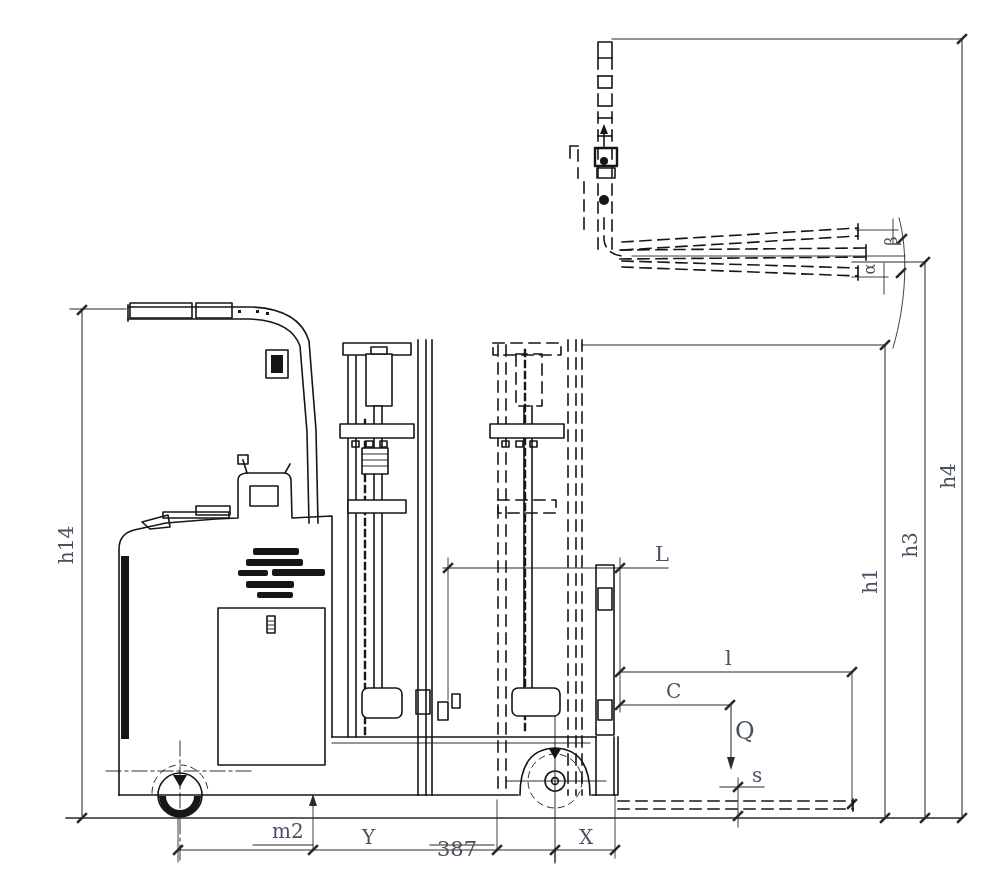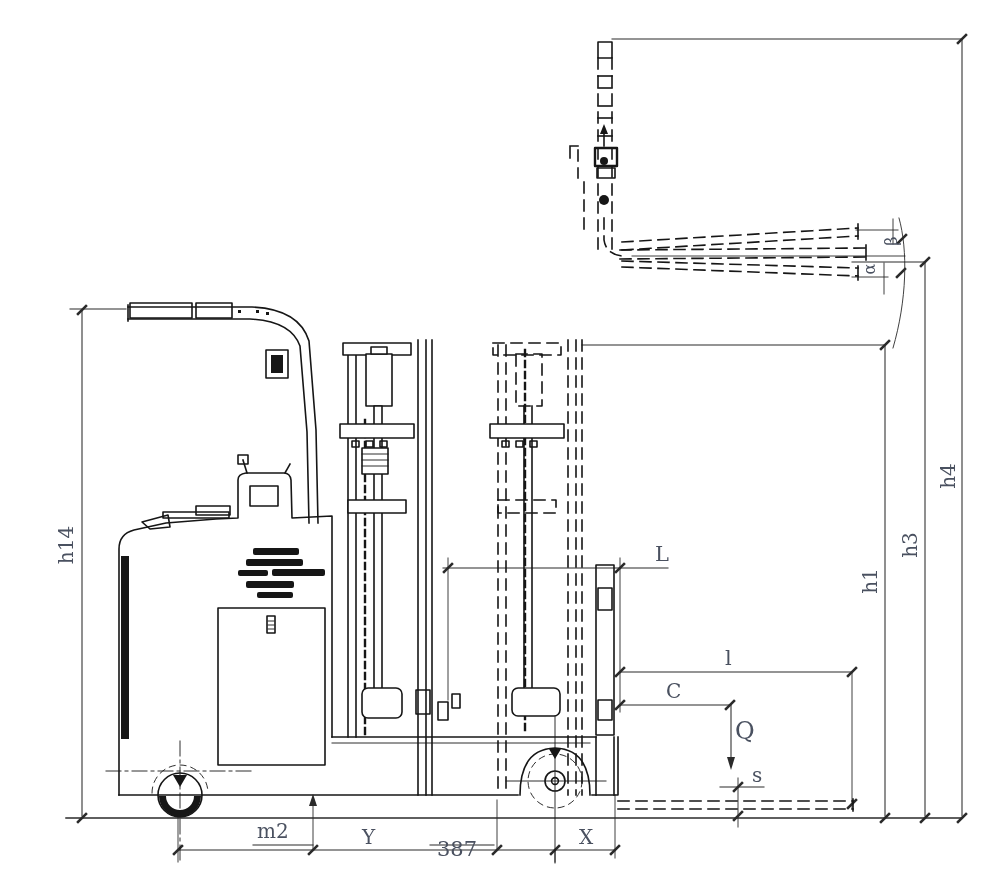--- a/index.html
+++ b/index.html
@@ -270,20 +270,20 @@
 
 <span class="lbl rot" style="left:47px;top:534px">h14</span>
 <span class="lbl rot" style="left:857px;top:570px">h1</span>
 <span class="lbl rot" style="left:897px;top:534px">h3</span>
 <span class="lbl rot" style="left:935px;top:465px">h4</span>
 <span class="lbl mid" style="left:655px;top:543px">L</span>
 <span class="lbl mid" style="left:725px;top:647px">l</span>
 <span class="lbl" style="left:666px;top:680px">C</span>
 <span class="lbl big" style="left:735px;top:720px">Q</span>
 <span class="lbl" style="left:752px;top:764px">s</span>
-<span class="lbl" style="left:257px;top:820px">m2</span>
+<span class="lbl" style="left:272px;top:820px">m2</span>
 <span class="lbl" style="left:362px;top:826px">Y</span>
 <span class="lbl mid" style="left:437px;top:838px">387</span>
 <span class="lbl" style="left:579px;top:826px">X</span>
 <span class="lbl rot sml" style="left:887px;top:230px">β</span>
 <span class="lbl rot sml" style="left:865px;top:258px">α</span>
 
 </div>
 
 </body></html>

